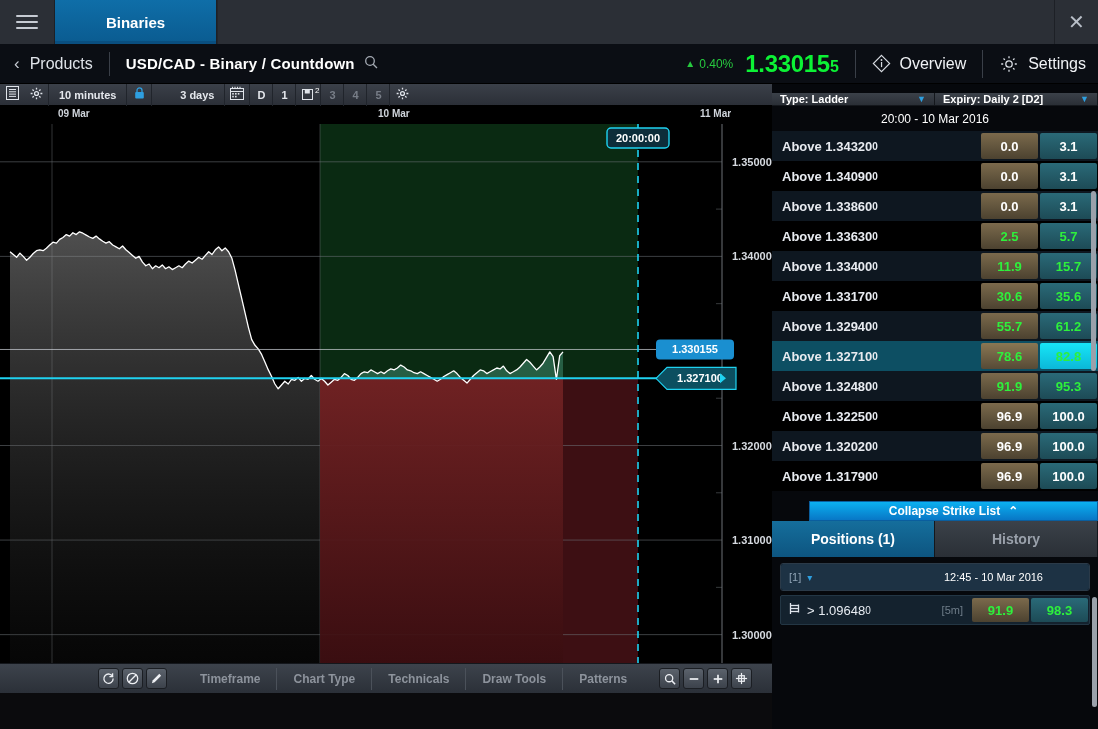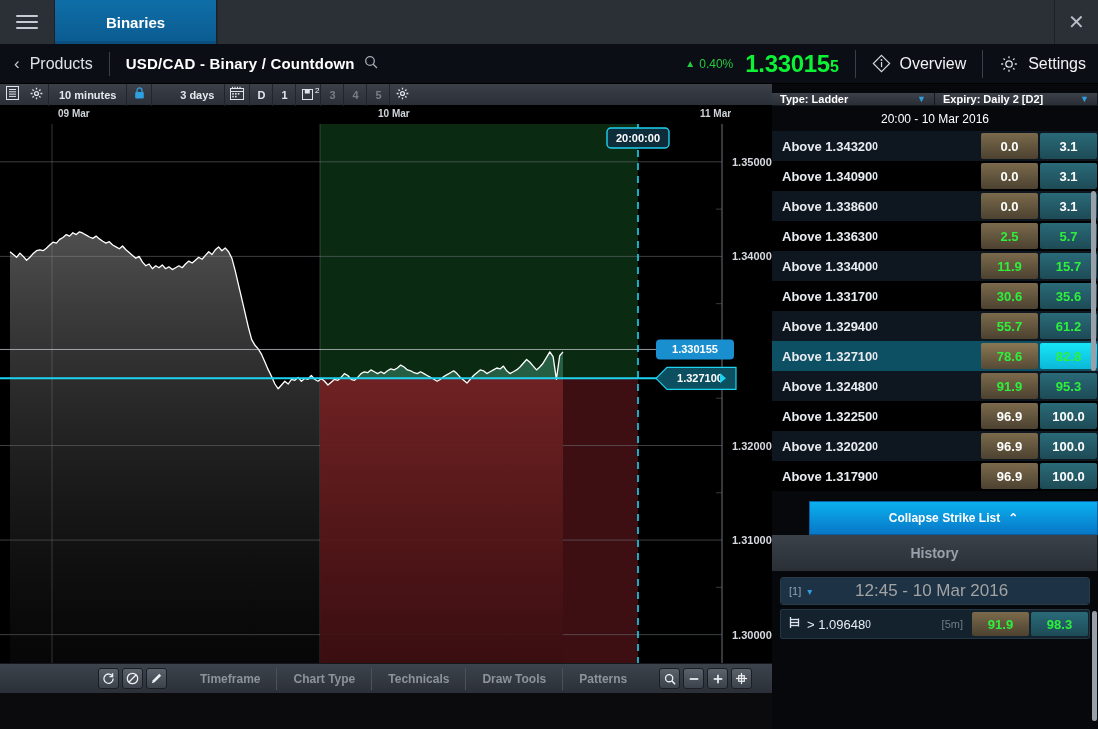--- a/index.html
+++ b/index.html
@@ -135,21 +135,21 @@
     font-size: 13px; font-weight: bold;
   }
   .cell.sellc { background: linear-gradient(#7b6a4c, #4c4230); color: #fff; }
   .cell.buyc  { background: linear-gradient(#2a6a78, #1d4b56); color: #fff; }
   .cell.green { color: #2ef03c; }
   .cell.buyc.hot { background: linear-gradient(#17e6f7, #0bb8d8); }
   .srow.sel-row .cell.sellc { background: linear-gradient(#8a7753, #564a36); }
   .sbar { position: absolute; right: 2px; top: 60px; width: 5px; height: 180px; background: #9aa1ab; border-radius: 3px; }
 
   .collapse {
-    height: 34px; display: flex; align-items: center; justify-content: center;
+    height: 20px; display: flex; align-items: center; justify-content: center;
     background: linear-gradient(#0bb0f0, #0877c6);
     color: #fff; font-size: 12px; font-weight: bold;
     border: 1px solid #0a5e9e;
     margin-left: 37px;
   }
   .ptabs { display: flex; height: 36px; }
   .ptab {
     flex: 1; display: flex; align-items: center; justify-content: center;
     font-size: 14px; font-weight: bold; color: #9aa1ab;
     background: linear-gradient(#3b4149, #2a2f36); border-right: 1px solid #14171c;
@@ -157,21 +157,21 @@
   .ptab.active { background: linear-gradient(#156e9c, #0d5580); color: #fff; }
 
   .plist { padding: 6px 8px 0 8px; position: relative; height: 169px; }
   .pcard { border: 1px solid #2b3a48; border-radius: 3px; overflow: hidden; }
   .pc-head {
     height: 26px; background: #1d3244; display: flex; align-items: center;
     color: #cfd8e2; font-size: 12px;
   }
   .pc-idx { padding: 0 6px 0 8px; color: #8fa3b5; font-size: 11px; }
   .pc-chev { color: #2e9fe0; font-size: 10px; margin-right: 8px; }
-  .pc-date { flex: 1; text-align: center; color: #a3a3a3; font-size: 17px; padding-right: 46px; }
+  .pc-date { flex: 1; text-align: right; color: #ffffff; font-size: 11px; padding-right: 46px; }
   .pc-body { height: 56px; background: #14222e; display: flex; align-items: center; padding: 0 10px; }
   .ring { width: 44px; height: 44px; position: relative; margin-right: 12px; }
   .ring span {
     position: absolute; inset: 0; display: flex; align-items: center; justify-content: center;
     color: #fff; font-size: 12px;
   }
   .pc-info { flex: 1; }
   .pc-pair { color: #e9edf2; font-size: 13px; margin-bottom: 3px; }
   .pc-px { color: #ffffff; font-size: 14px; }
   .pc-px .small0 { font-size: 11px; }
@@ -556,20 +556,23 @@
         </div>
       <div class="sbar"></div>
     </div>
 
     <div class="collapse">
       <span>Collapse Strike List</span>
       <span style="margin-left:8px;">⌃</span>
     </div>
 
     <div class="ptabs">
+      <div class="ptab active">
+        <span>Positions (1)</span>
+      </div>
       <div class="ptab">
         <span>History</span>
       </div>
     </div>
 
     <div class="plist">
       <div class="pcard">
         <div class="pc-head">
           <span class="pc-idx">[1]</span>
           <span class="pc-chev">▾</span>

